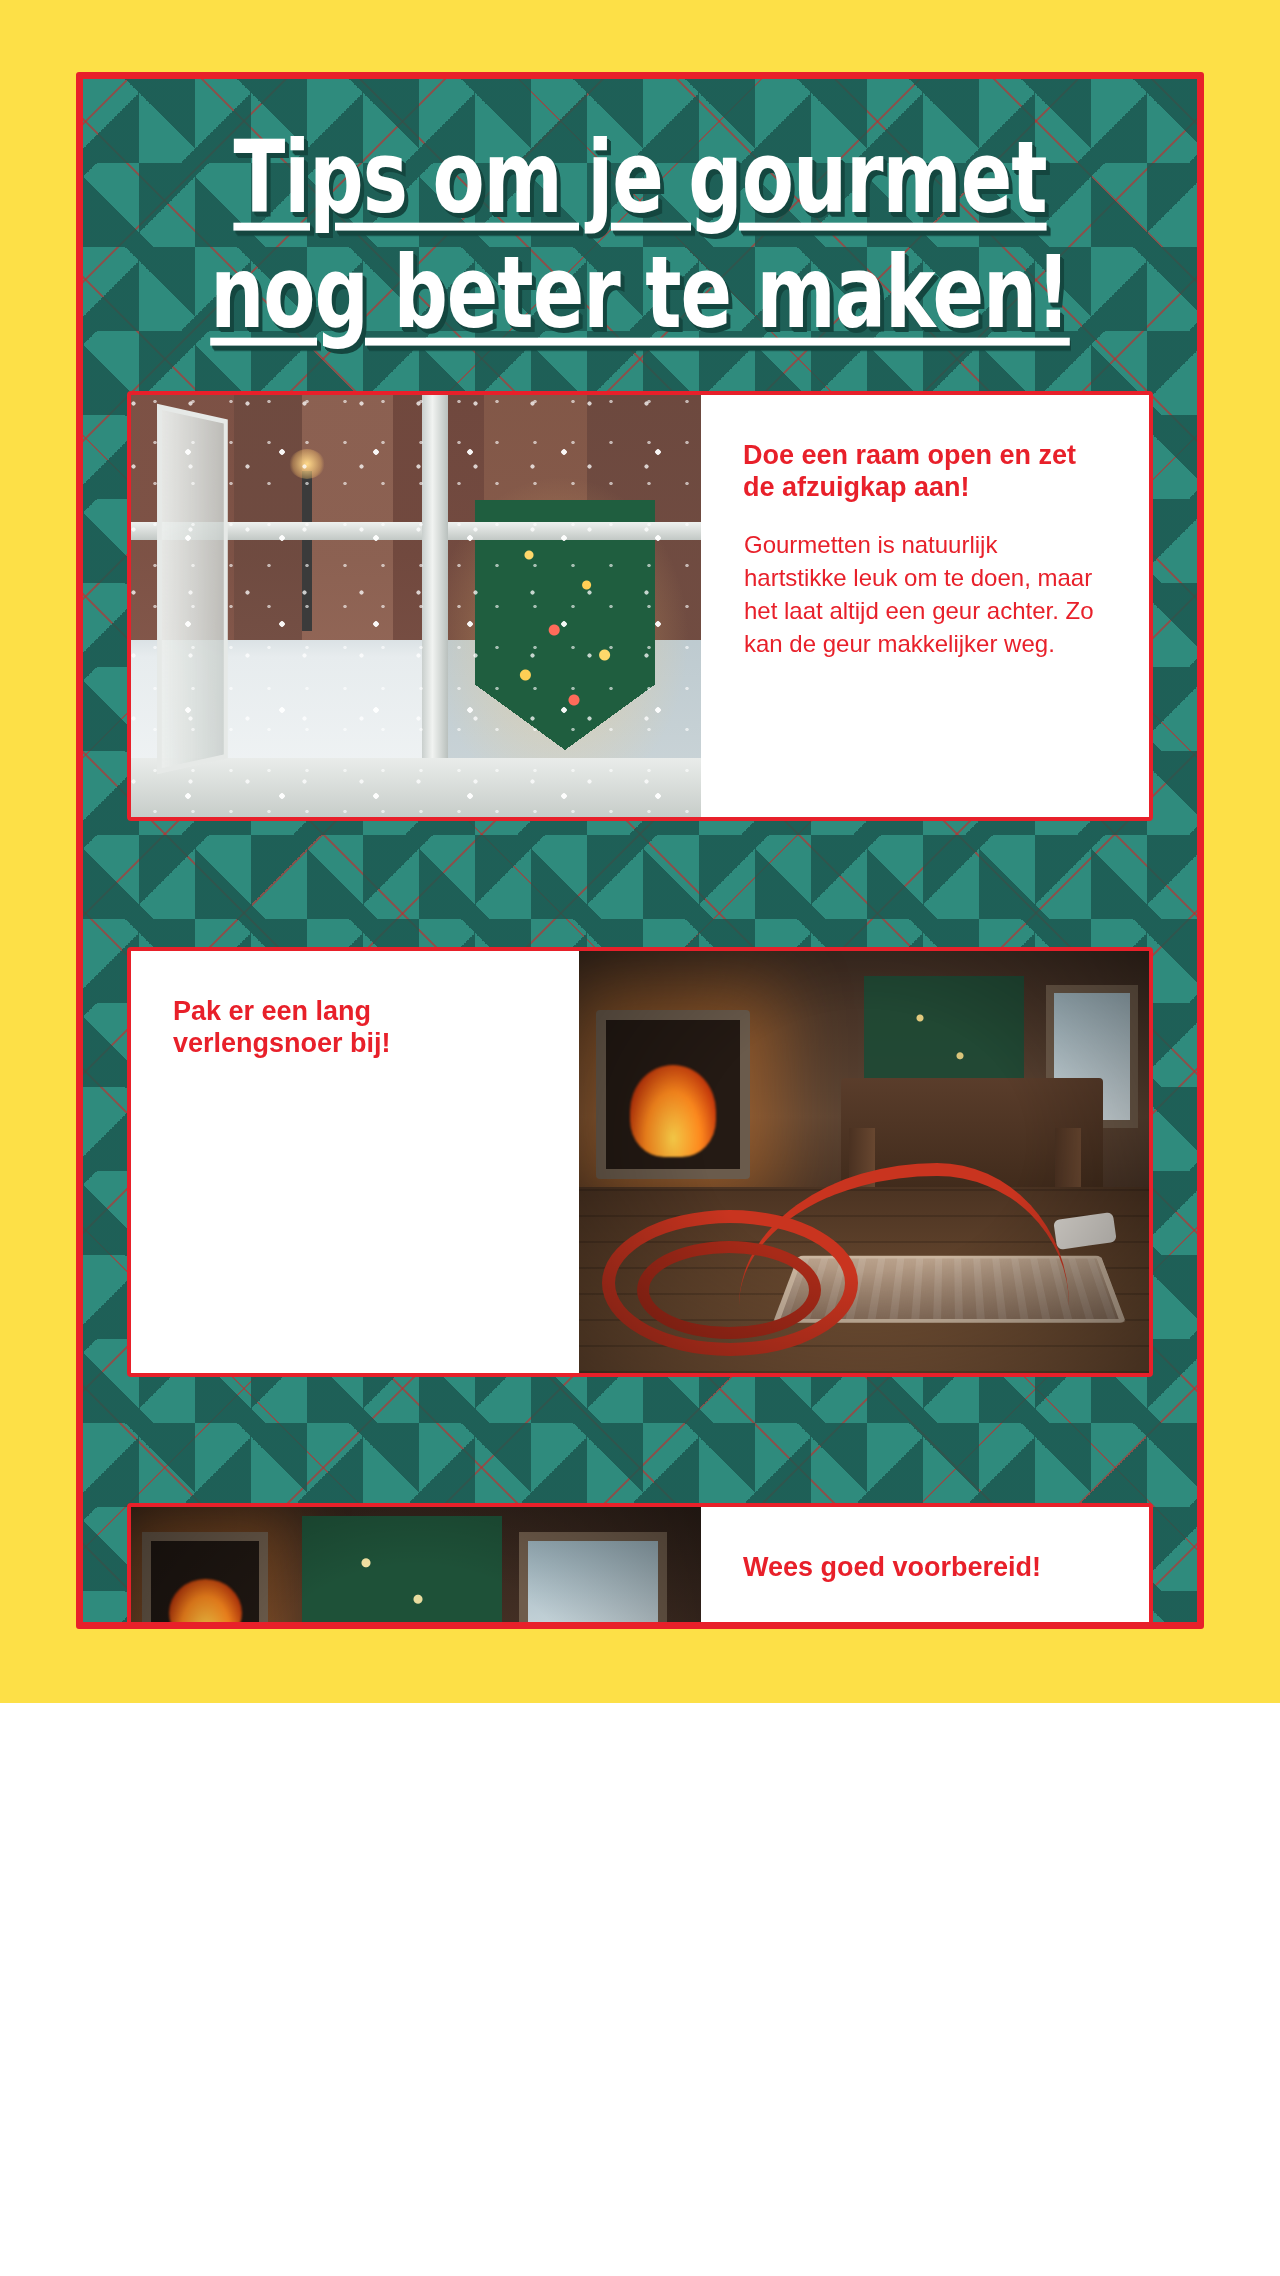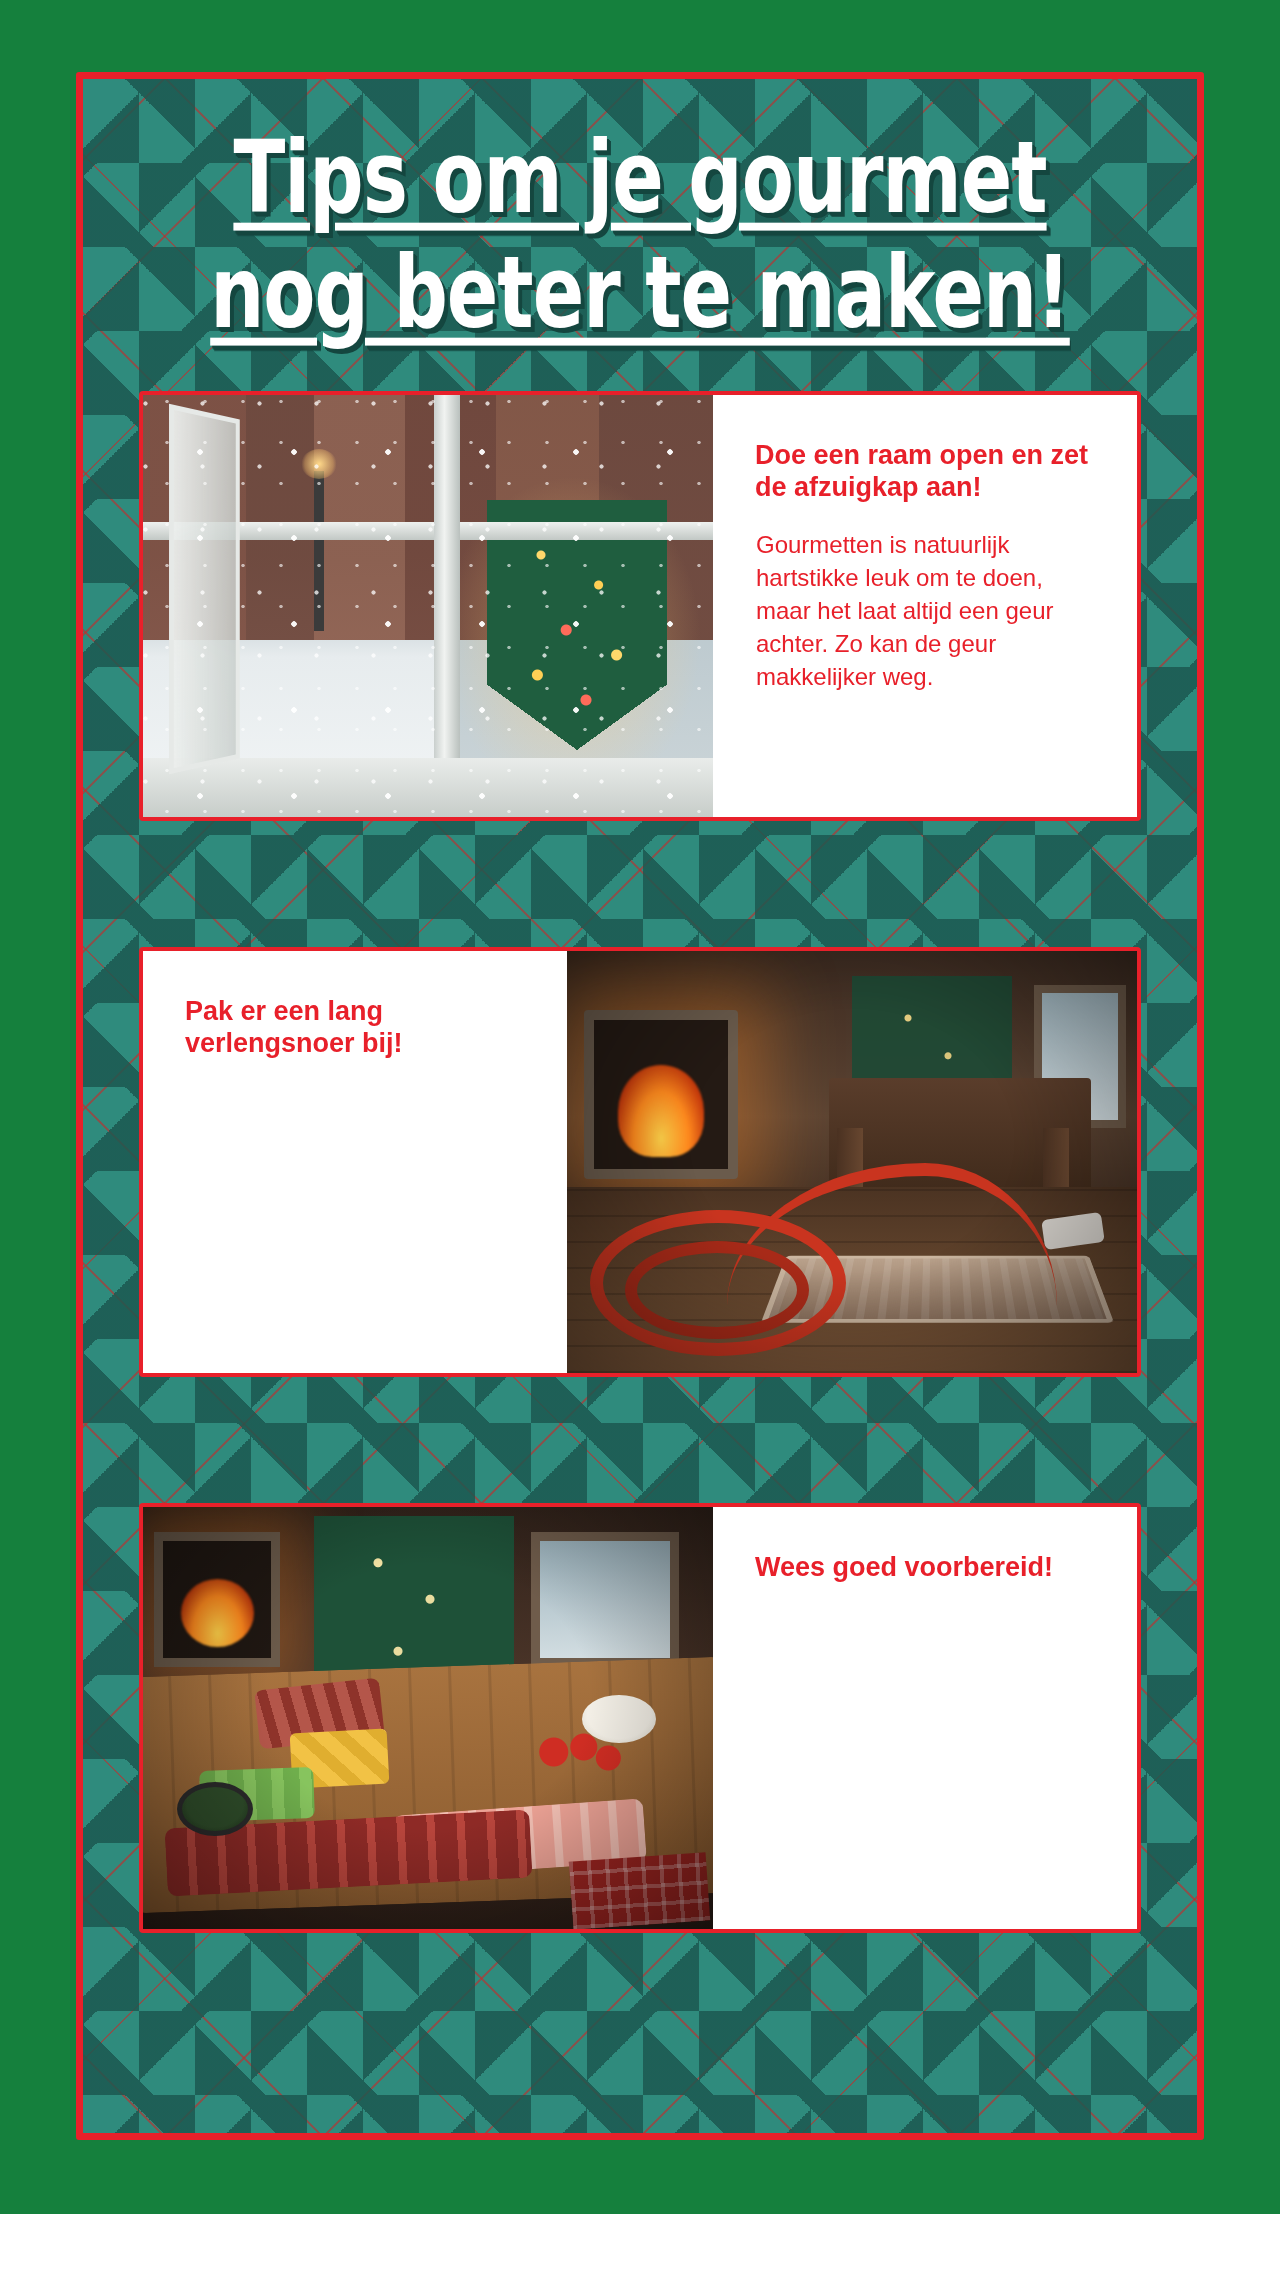--- a/index.html
+++ b/index.html
@@ -10,22 +10,22 @@
   body {
     width: 1280px;
     height: 2276px;
     font-family: "Liberation Sans", sans-serif;
     overflow: hidden;
   }
 
   .page {
     position: relative;
     width: 1280px;
-    height: 2214px;
-    background: #15803d;
+    height: 1703px;
+    background: #fde047;
     box-sizing: border-box;
     padding: 72px 76px 74px 76px;
   }
 
   .poster {
     position: relative;
     width: 100%;
     height: 100%;
     box-sizing: border-box;
     border: 7px solid #e8202a;
@@ -80,21 +80,21 @@
       2px 2px 0 #14463f;
     white-space: nowrap;
   }
   .headline-line.second {
     margin-top: 10px;
   }
 
   
   .tips {
     margin-top: 36px;
-    padding: 0 56px;
+    padding: 0 44px;
     display: flex;
     flex-direction: column;
     gap: 126px;
   }
 
   .tip-card {
     display: flex;
     border: 4px solid #e8202a;
     background: #ffffff;
     border-radius: 4px;

